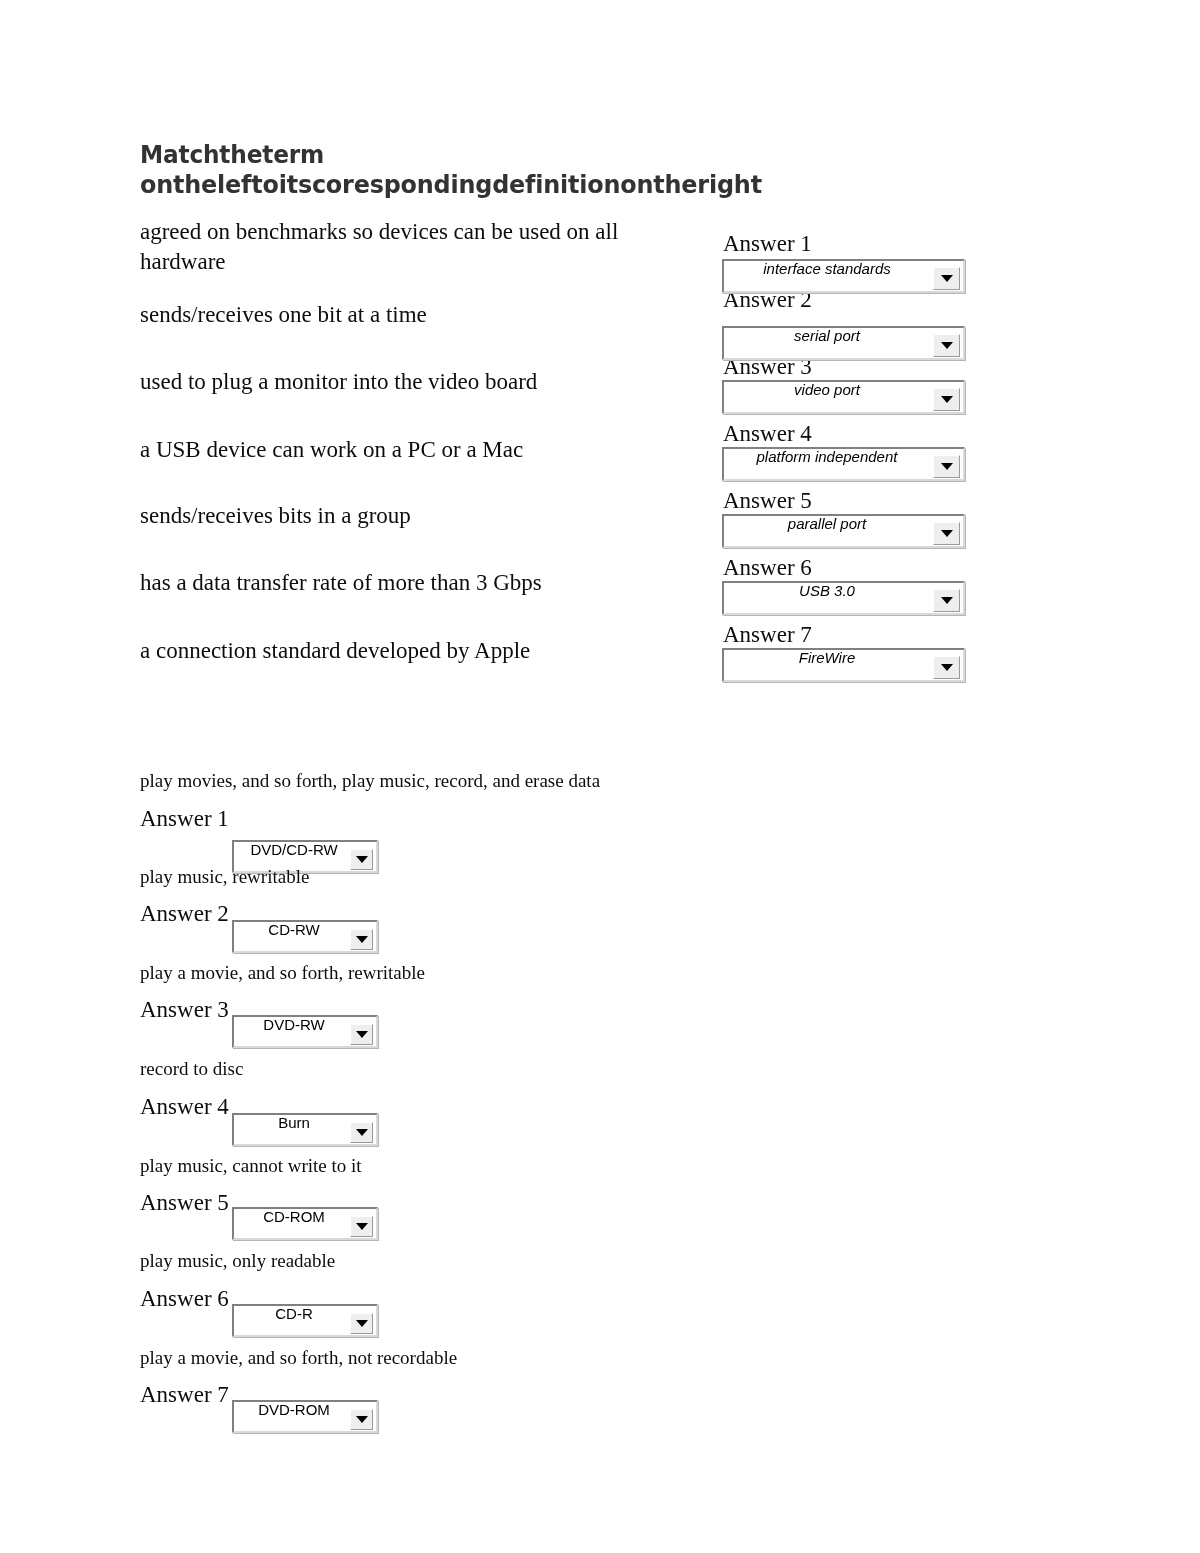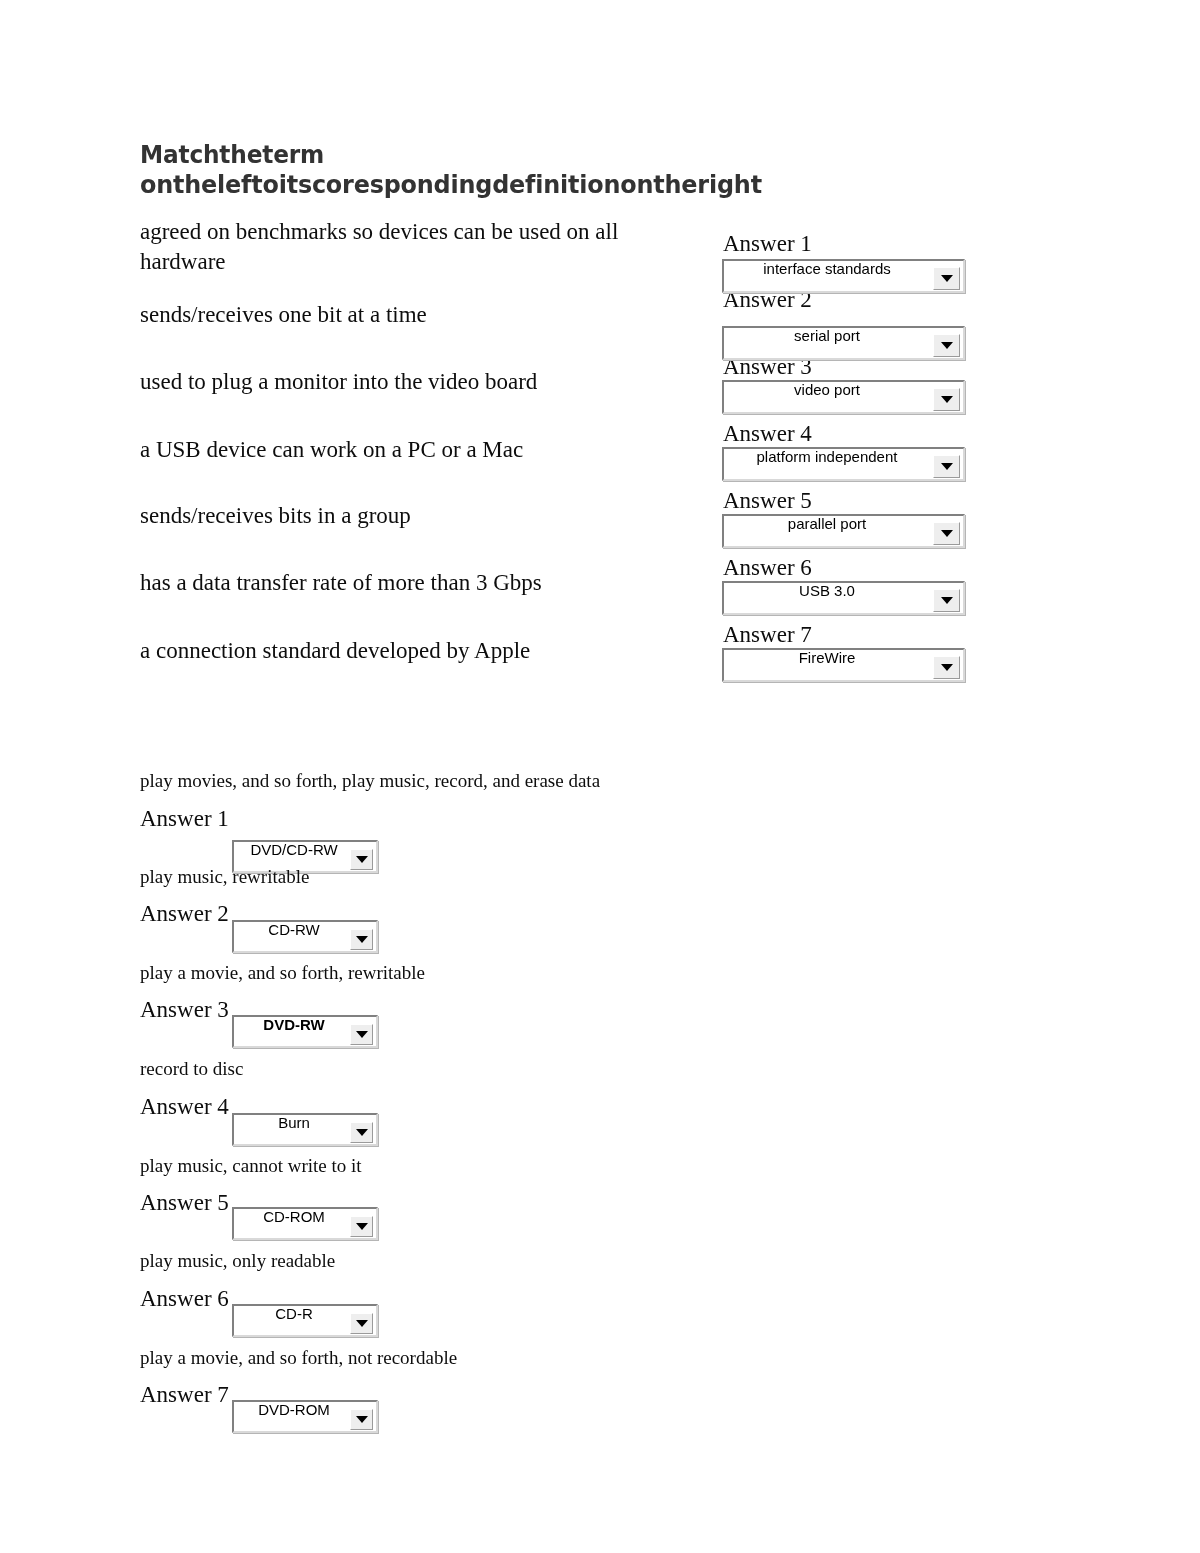--- a/index.html
+++ b/index.html
@@ -107,21 +107,21 @@
     border-right: 6px solid transparent;
     border-top: 7px solid #000000;
   }
 
   
   .combo-s1 {
     left: 722px;
     width: 243px;
     height: 34px;
   }
-  .combo-s1 .combo-text { width: 206px; }
+  .combo-s1 .combo-text { width: 206px; font-style: italic; }
   .combo-s1 .combo-arrow {
     right: 3px;
     top: 6px;
     width: 27px;
     height: 23px;
   }
 
   
   .combo-s2 {
     left: 232px;
@@ -241,21 +241,21 @@
     <div class="sec2-answer-label" style="top:900px;">Answer 2</div>
     <div class="combo combo-s2" style="top:920px;">
       <div class="combo-text">CD-RW</div>
       <div class="combo-arrow">
           <i></i>
         </div>
     </div>
 
     <div class="sec2-term" style="top:958px;">play a movie, and so forth, rewritable</div>
     <div class="sec2-answer-label" style="top:996px;">Answer 3</div>
-    <div class="combo combo-s2" style="top:1015px;font-weight:bold;">
+    <div class="combo combo-s2" style="top:1015px;">
       <div class="combo-text">DVD-RW</div>
       <div class="combo-arrow">
           <i></i>
         </div>
     </div>
 
     <div class="sec2-term" style="top:1054px;">record to disc</div>
     <div class="sec2-answer-label" style="top:1093px;">Answer 4</div>
     <div class="combo combo-s2" style="top:1113px;">
       <div class="combo-text">Burn</div>

